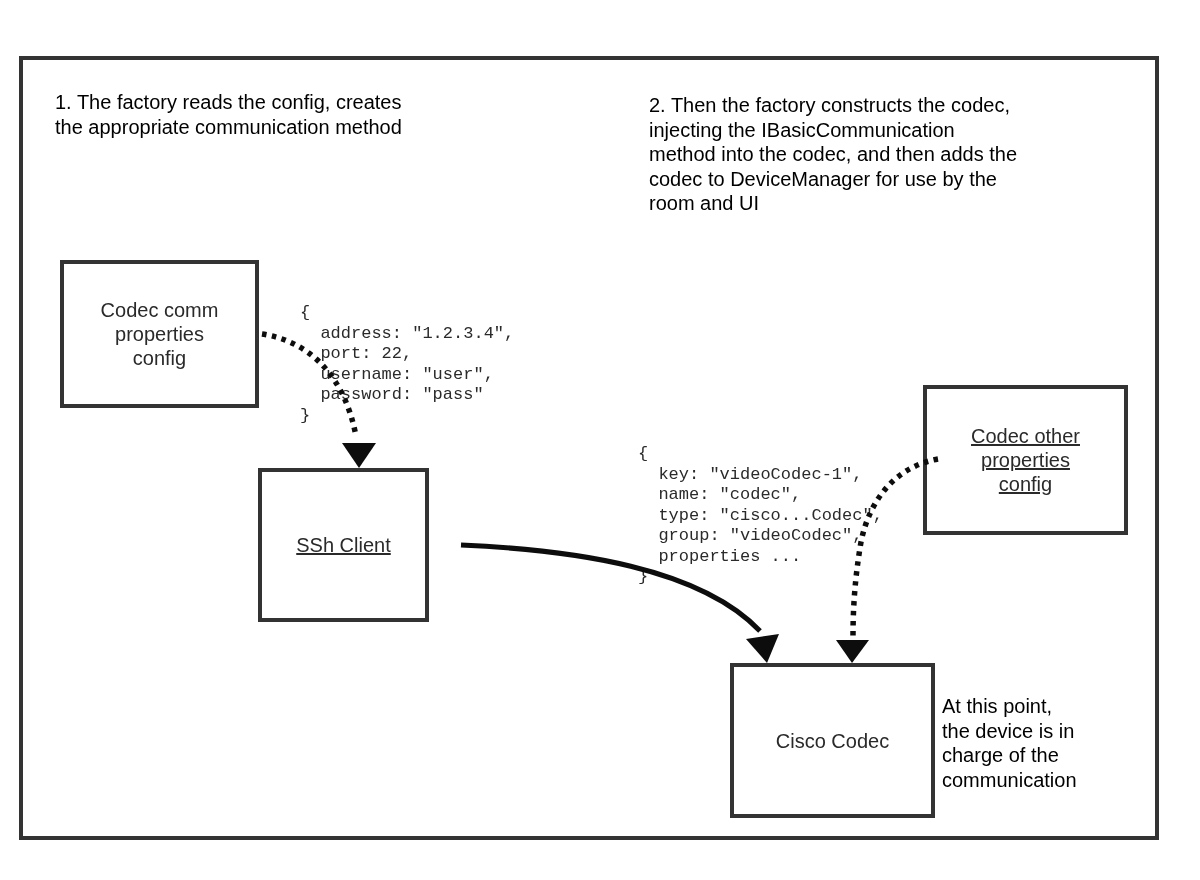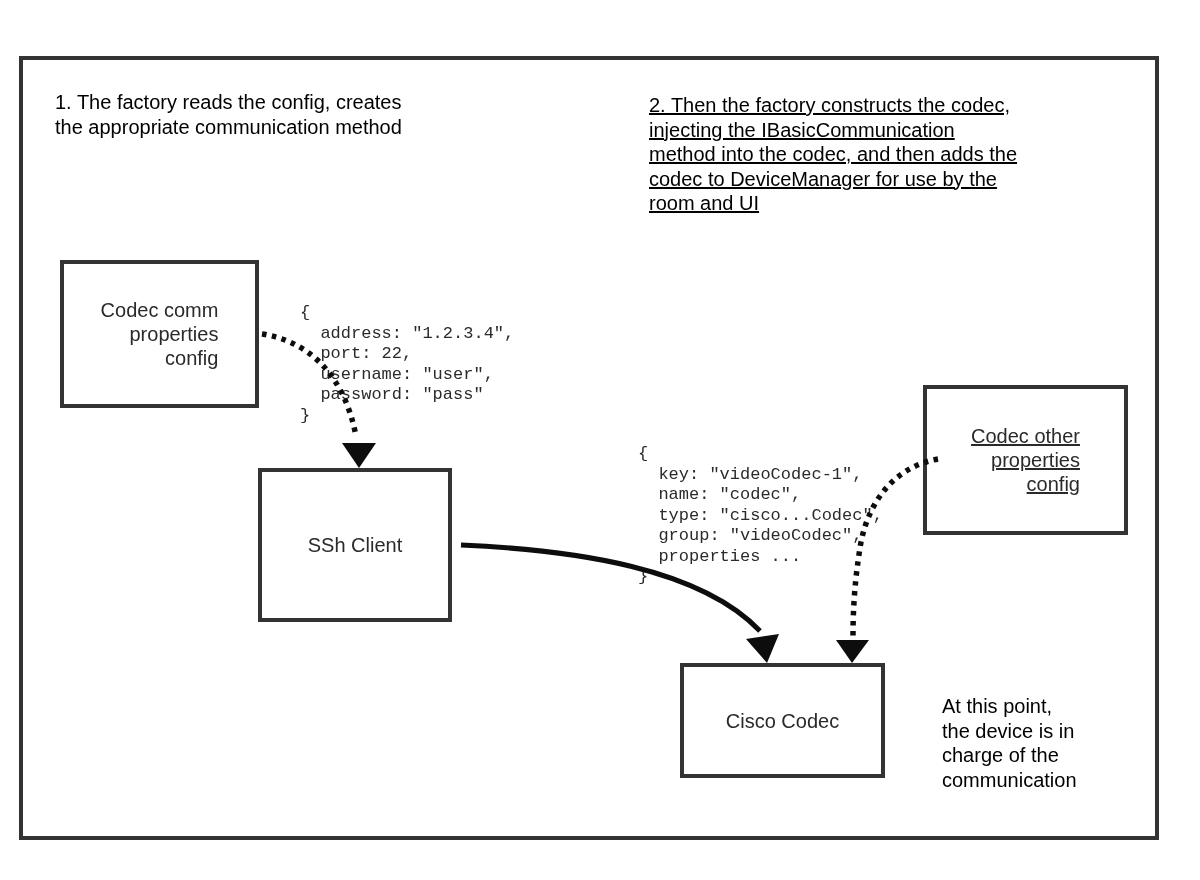--- a/index.html
+++ b/index.html
@@ -21,40 +21,40 @@
     background: transparent;
   }
   .note {
     position: absolute;
     font-size: 20px;
     line-height: 24.5px;
     white-space: pre-line;
     color: #000000;
   }
   .note-step1 { left: 55px;  top: 90px;  width: 470px; }
-  .note-step2 { left: 649px; top: 93px;  width: 480px; text-decoration: underline; }
+  .note-step2 { left: 649px; top: 93px;  width: 480px; }
   .note-endpoint { left: 942px; top: 694px; width: 210px; }
   .dbox {
     position: absolute;
     border: 4px solid #333333;
     background: #ffffff;
     box-sizing: border-box;
     display: flex;
     align-items: center;
     justify-content: center;
-    text-align: right;
+    text-align: center;
     font-size: 20px;
     line-height: 24px;
     white-space: pre-line;
     color: #2a2a2a;
   }
   .box-comm-config  { left: 60px;  top: 260px; width: 199px; height: 148px; }
-  .box-ssh-client   { left: 258px; top: 468px; width: 194px; height: 154px; }
+  .box-ssh-client   { left: 258px; top: 468px; width: 171px; height: 154px; text-decoration: underline; }
   .box-other-config { left: 923px; top: 385px; width: 205px; height: 150px; text-decoration: underline; }
-  .box-cisco-codec  { left: 680px; top: 663px; width: 205px; height: 115px; }
+  .box-cisco-codec  { left: 730px; top: 663px; width: 205px; height: 155px; }
   .code {
     position: absolute;
     font-family: "Liberation Mono", monospace;
     font-size: 17px;
     line-height: 20.5px;
     white-space: pre;
     color: #2a2a2a;
   }
   .code-comm  { left: 300px; top: 303px; }
   .code-codec { left: 638px; top: 444px; }

